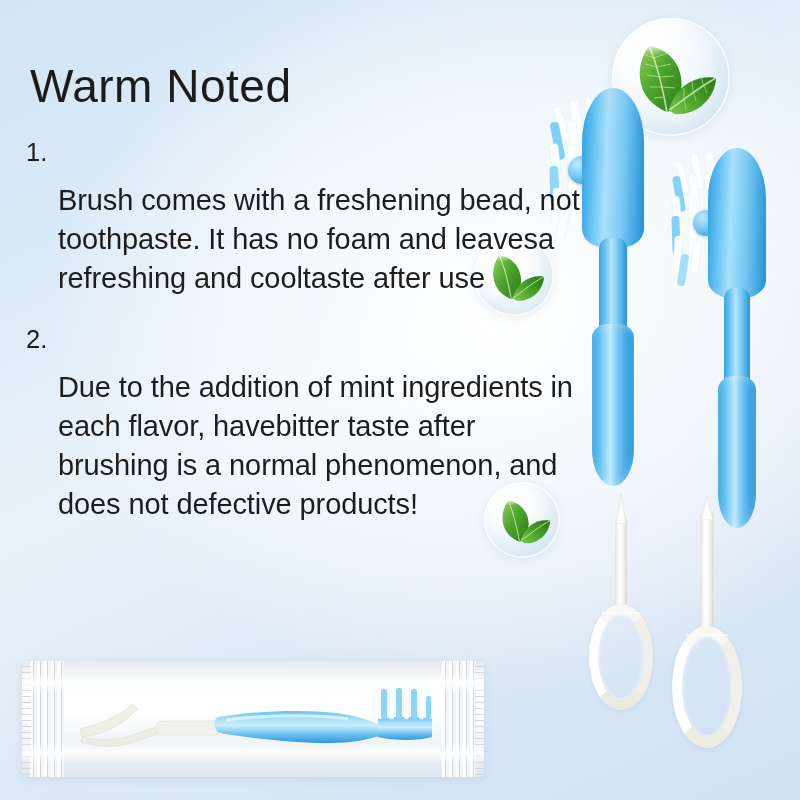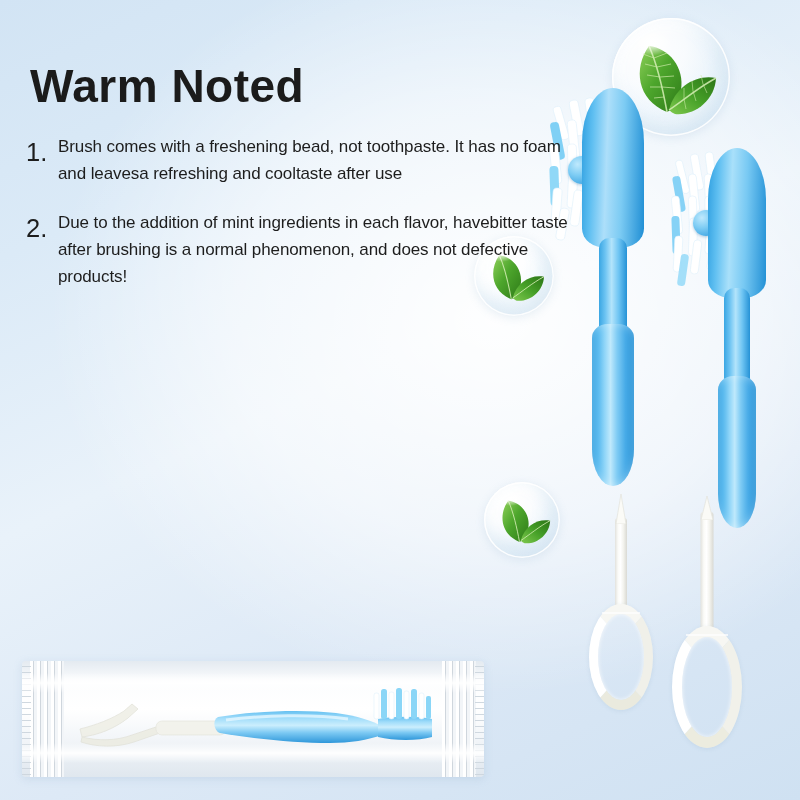--- a/index.html
+++ b/index.html
@@ -22,21 +22,21 @@
       radial-gradient(ellipse 620px 520px at 62% 40%, rgba(255,255,255,0.95) 0%, rgba(255,255,255,0.55) 42%, rgba(255,255,255,0.0) 72%),
       linear-gradient(155deg, #d2e4f4 0%, #dbeaf7 22%, #e9f2fa 46%, #dde9f6 70%, #cfe1f2 100%);
   }
 
   
   .title {
     position: absolute;
     left: 30px;
     top: 62px;
     font-size: 46px;
-    font-weight: 700;
+    font-weight: 400;
     letter-spacing: 0.5px;
     color: #1b1b1b;
     line-height: 1.05;
     white-space: nowrap;
   }
 
   .note-list {
     position: absolute;
     left: 20px;
     top: 133px;
@@ -52,24 +52,25 @@
     width: 38px;
     font-size: 25.5px;
     line-height: 39px;
     color: #1d1d1d;
     text-align: left;
     padding-left: 6px;
     box-sizing: border-box;
   }
   .note-text {
     flex: 1 1 auto;
-    font-size: 17px;
-    line-height: 27px;
+    font-size: 29px;
+    line-height: 39px;
     color: #1d1d1d;
     letter-spacing: -0.1px;
+    margin-top: 48px;
   }
 
   
   .bubble {
     position: absolute;
     border-radius: 50%;
     background:
       radial-gradient(circle at 32% 26%, rgba(255,255,255,0.97) 0%, rgba(255,255,255,0.72) 30%, rgba(236,246,252,0.42) 58%, rgba(255,255,255,0.18) 78%, rgba(255,255,255,0.05) 100%);
     box-shadow:
       inset 0 0 0 1.5px rgba(255,255,255,0.9),

